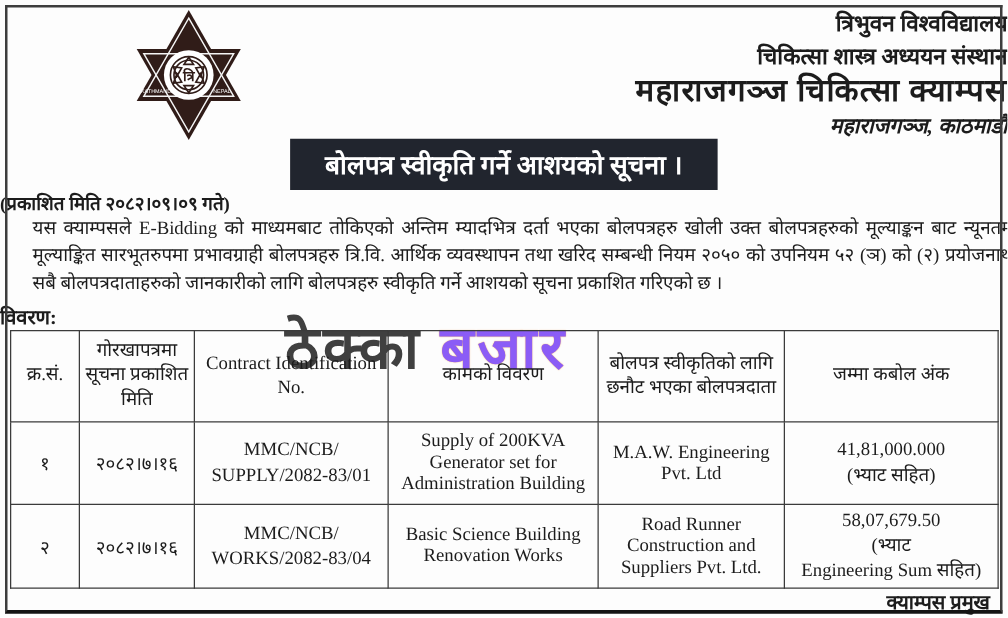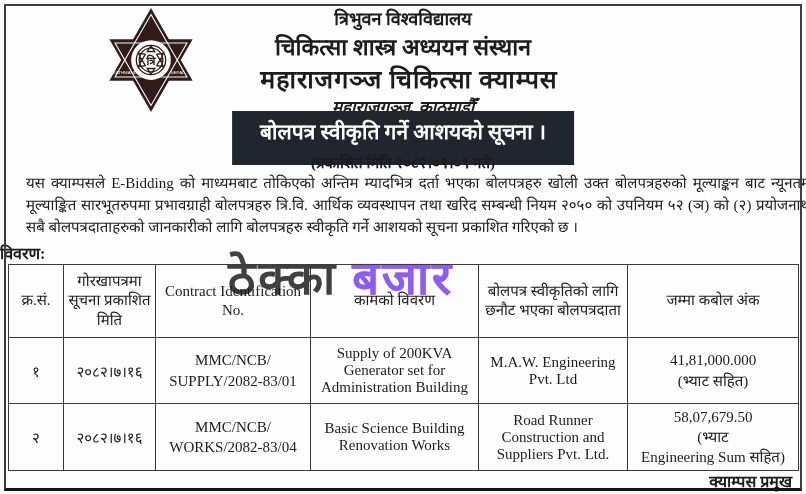--- a/index.html
+++ b/index.html
@@ -16,31 +16,31 @@
   .watermark{
     position:absolute;top:244px;left:228px;z-index:0;
     font-size:47px;font-weight:bold;letter-spacing:3px;white-space:nowrap;
     font-family:"Liberation Sans","DejaVu Sans",sans-serif;
   }
   .wm-1{color:#404040;}
   .wm-2{color:#8b5cf6;margin-left:14px;text-shadow:0 0 1px #e8944f;}
   .content{position:absolute;inset:0;z-index:1;}
   
   .logo{position:absolute;left:103px;top:7px;width:96px;height:106px;}
-  .header-text{position:absolute;top:8px;left:0;width:100%;text-align:center;line-height:1.25;}
+  .header-text{position:absolute;top:8px;left:0;width:100%;text-align:right;line-height:1.25;}
   .h-line1{font-size:18px;font-weight:bold;}
-  .h-line2{font-size:23px;font-weight:bold;margin-top:3px;}
+  .h-line2{font-size:18px;font-weight:bold;margin-top:3px;}
   .h-line3{font-size:25px;font-weight:bold;margin-top:2px;letter-spacing:1px;margin-left:12px;}
   .h-line4{font-size:17px;font-weight:bold;margin-top:1px;font-style:italic;}
   .banner{
     position:absolute;top:111px;left:50%;transform:translateX(-50%);
     background:#21252e;color:#ffffff;font-size:21px;font-weight:bold;
-    padding:6px 28px 20px 28px;white-space:nowrap;
+    padding:6px 28px 7px 28px;white-space:nowrap;
   }
-  .published{position:absolute;top:152px;left:0;width:100%;text-align:center;
+  .published{position:absolute;top:152px;left:0;width:100%;
     font-size:15px;font-weight:bold;}
   .paragraph{
     position:absolute;top:173px;left:26px;width:784px;
     font-size:15px;line-height:1.45;text-align:justify;
   }
   .details-label{position:absolute;top:242px;left:0;width:100%;text-align:left;
     font-size:16px;font-weight:bold;}
   
   table.notice{
     position:absolute;top:264px;left:8px;width:790px;

